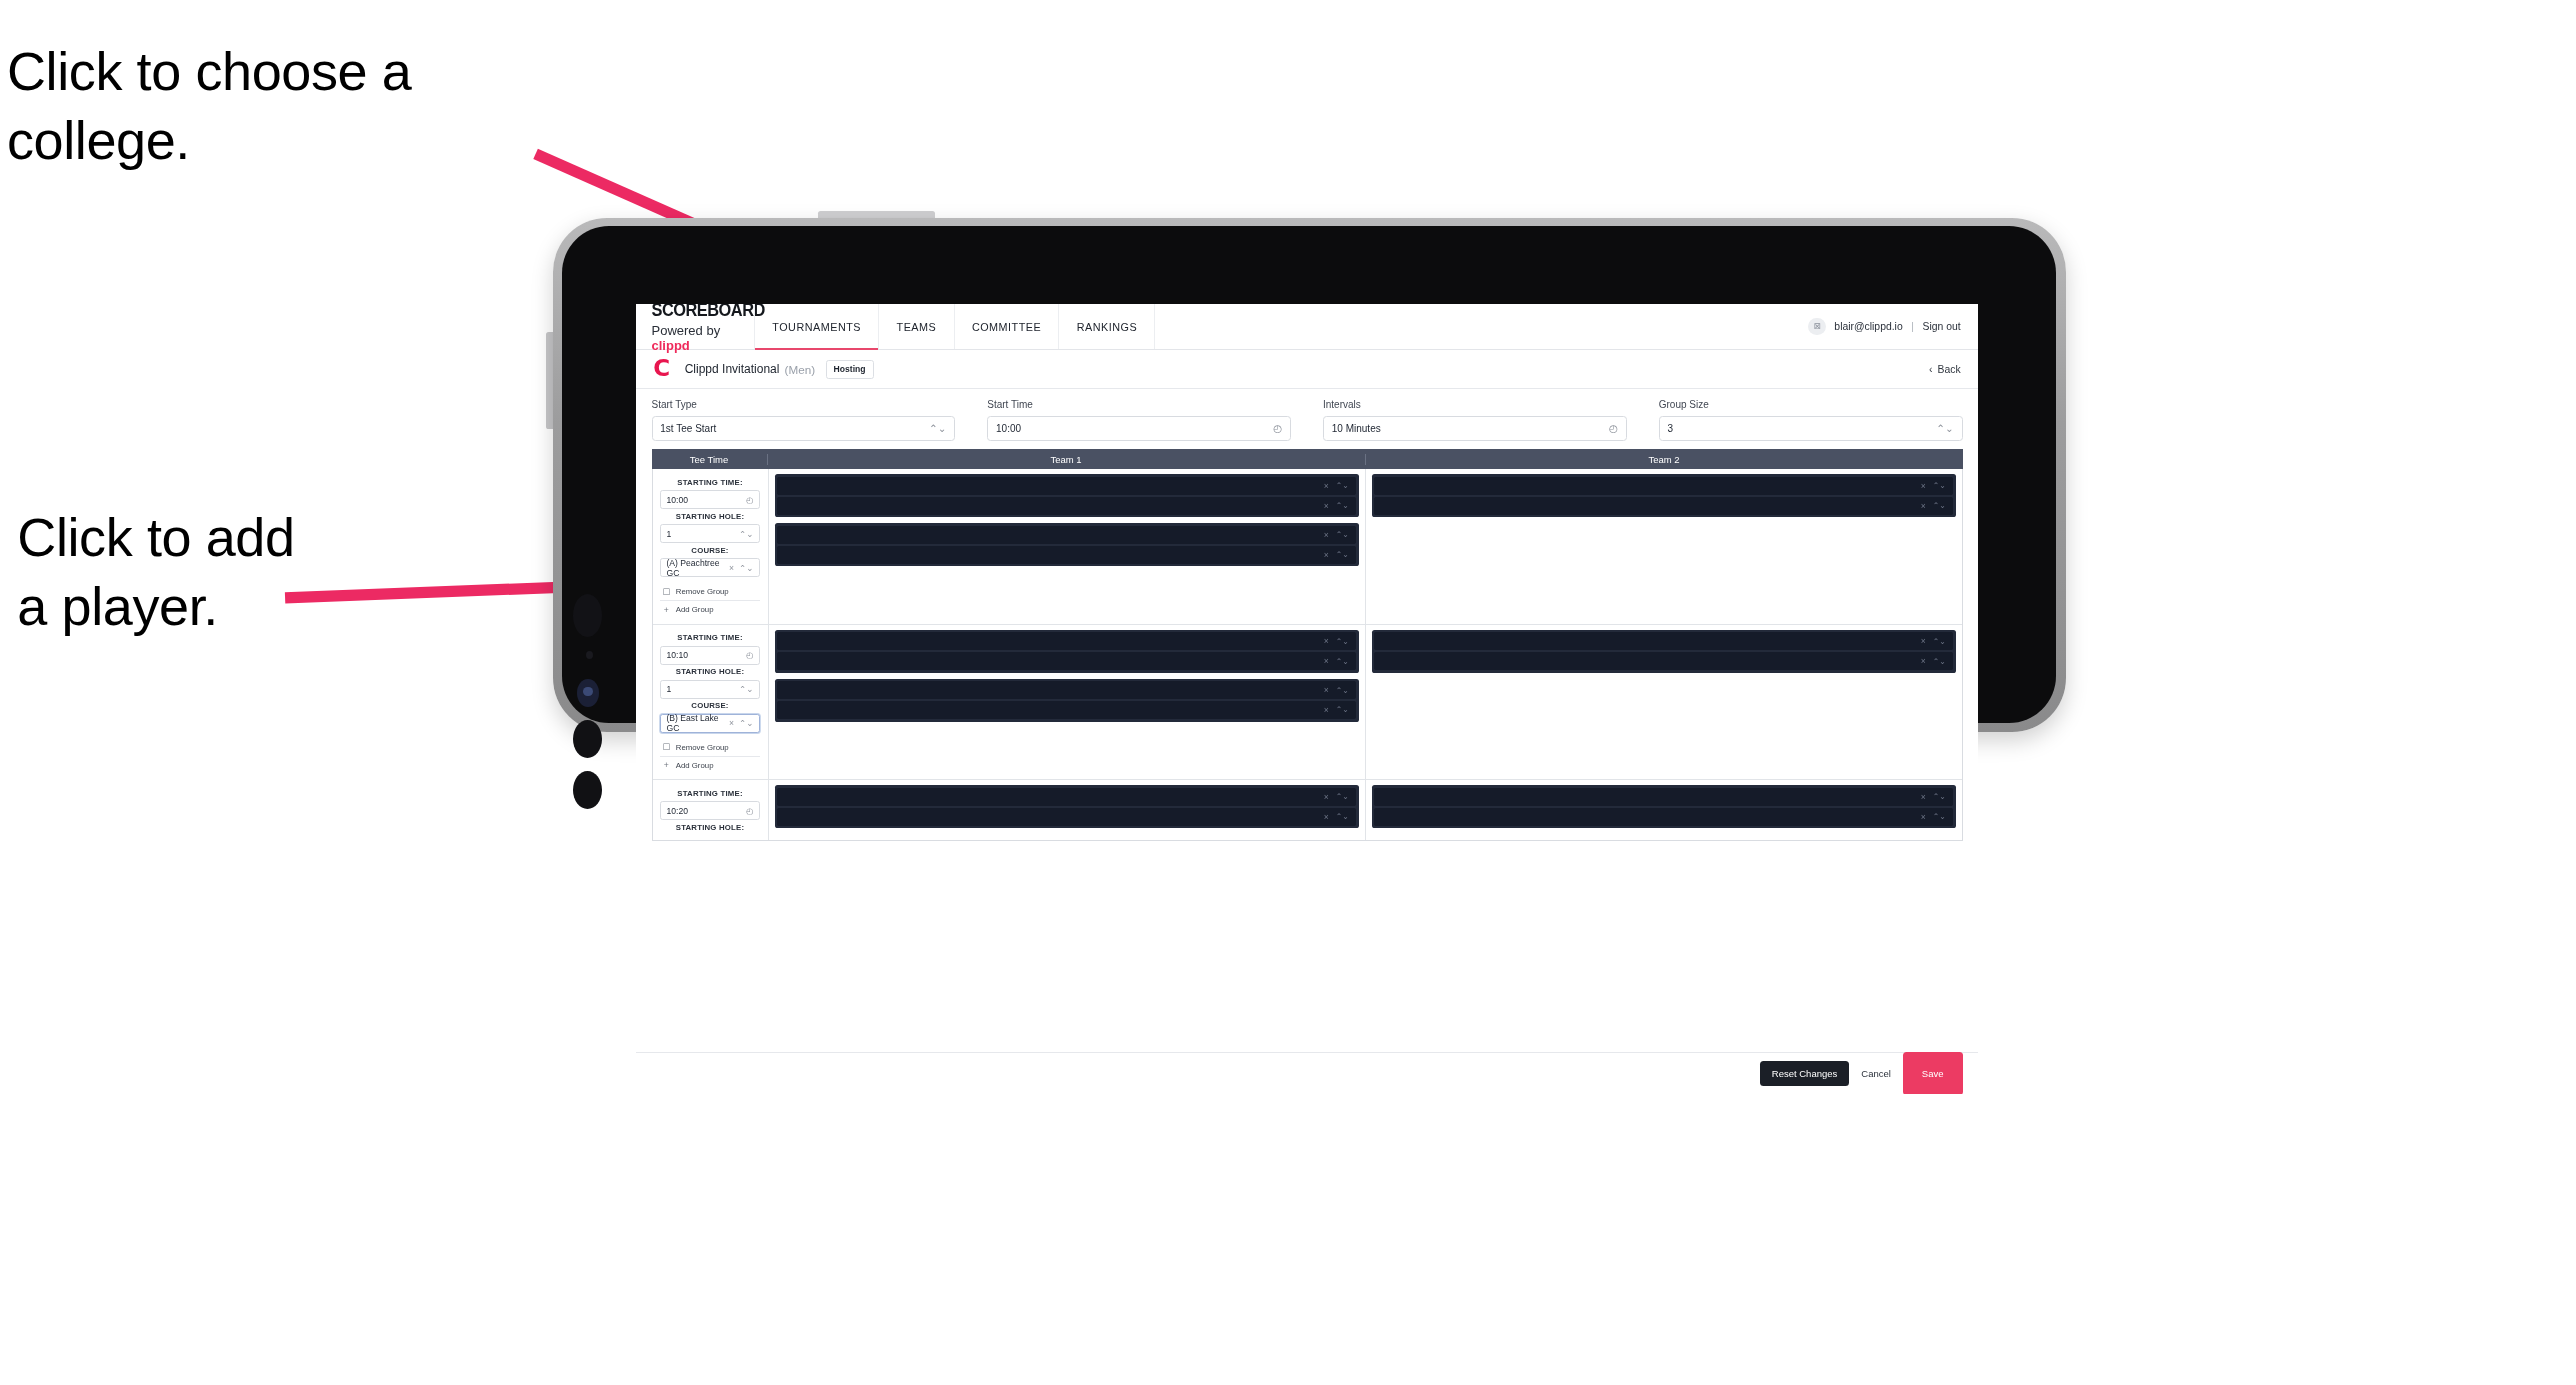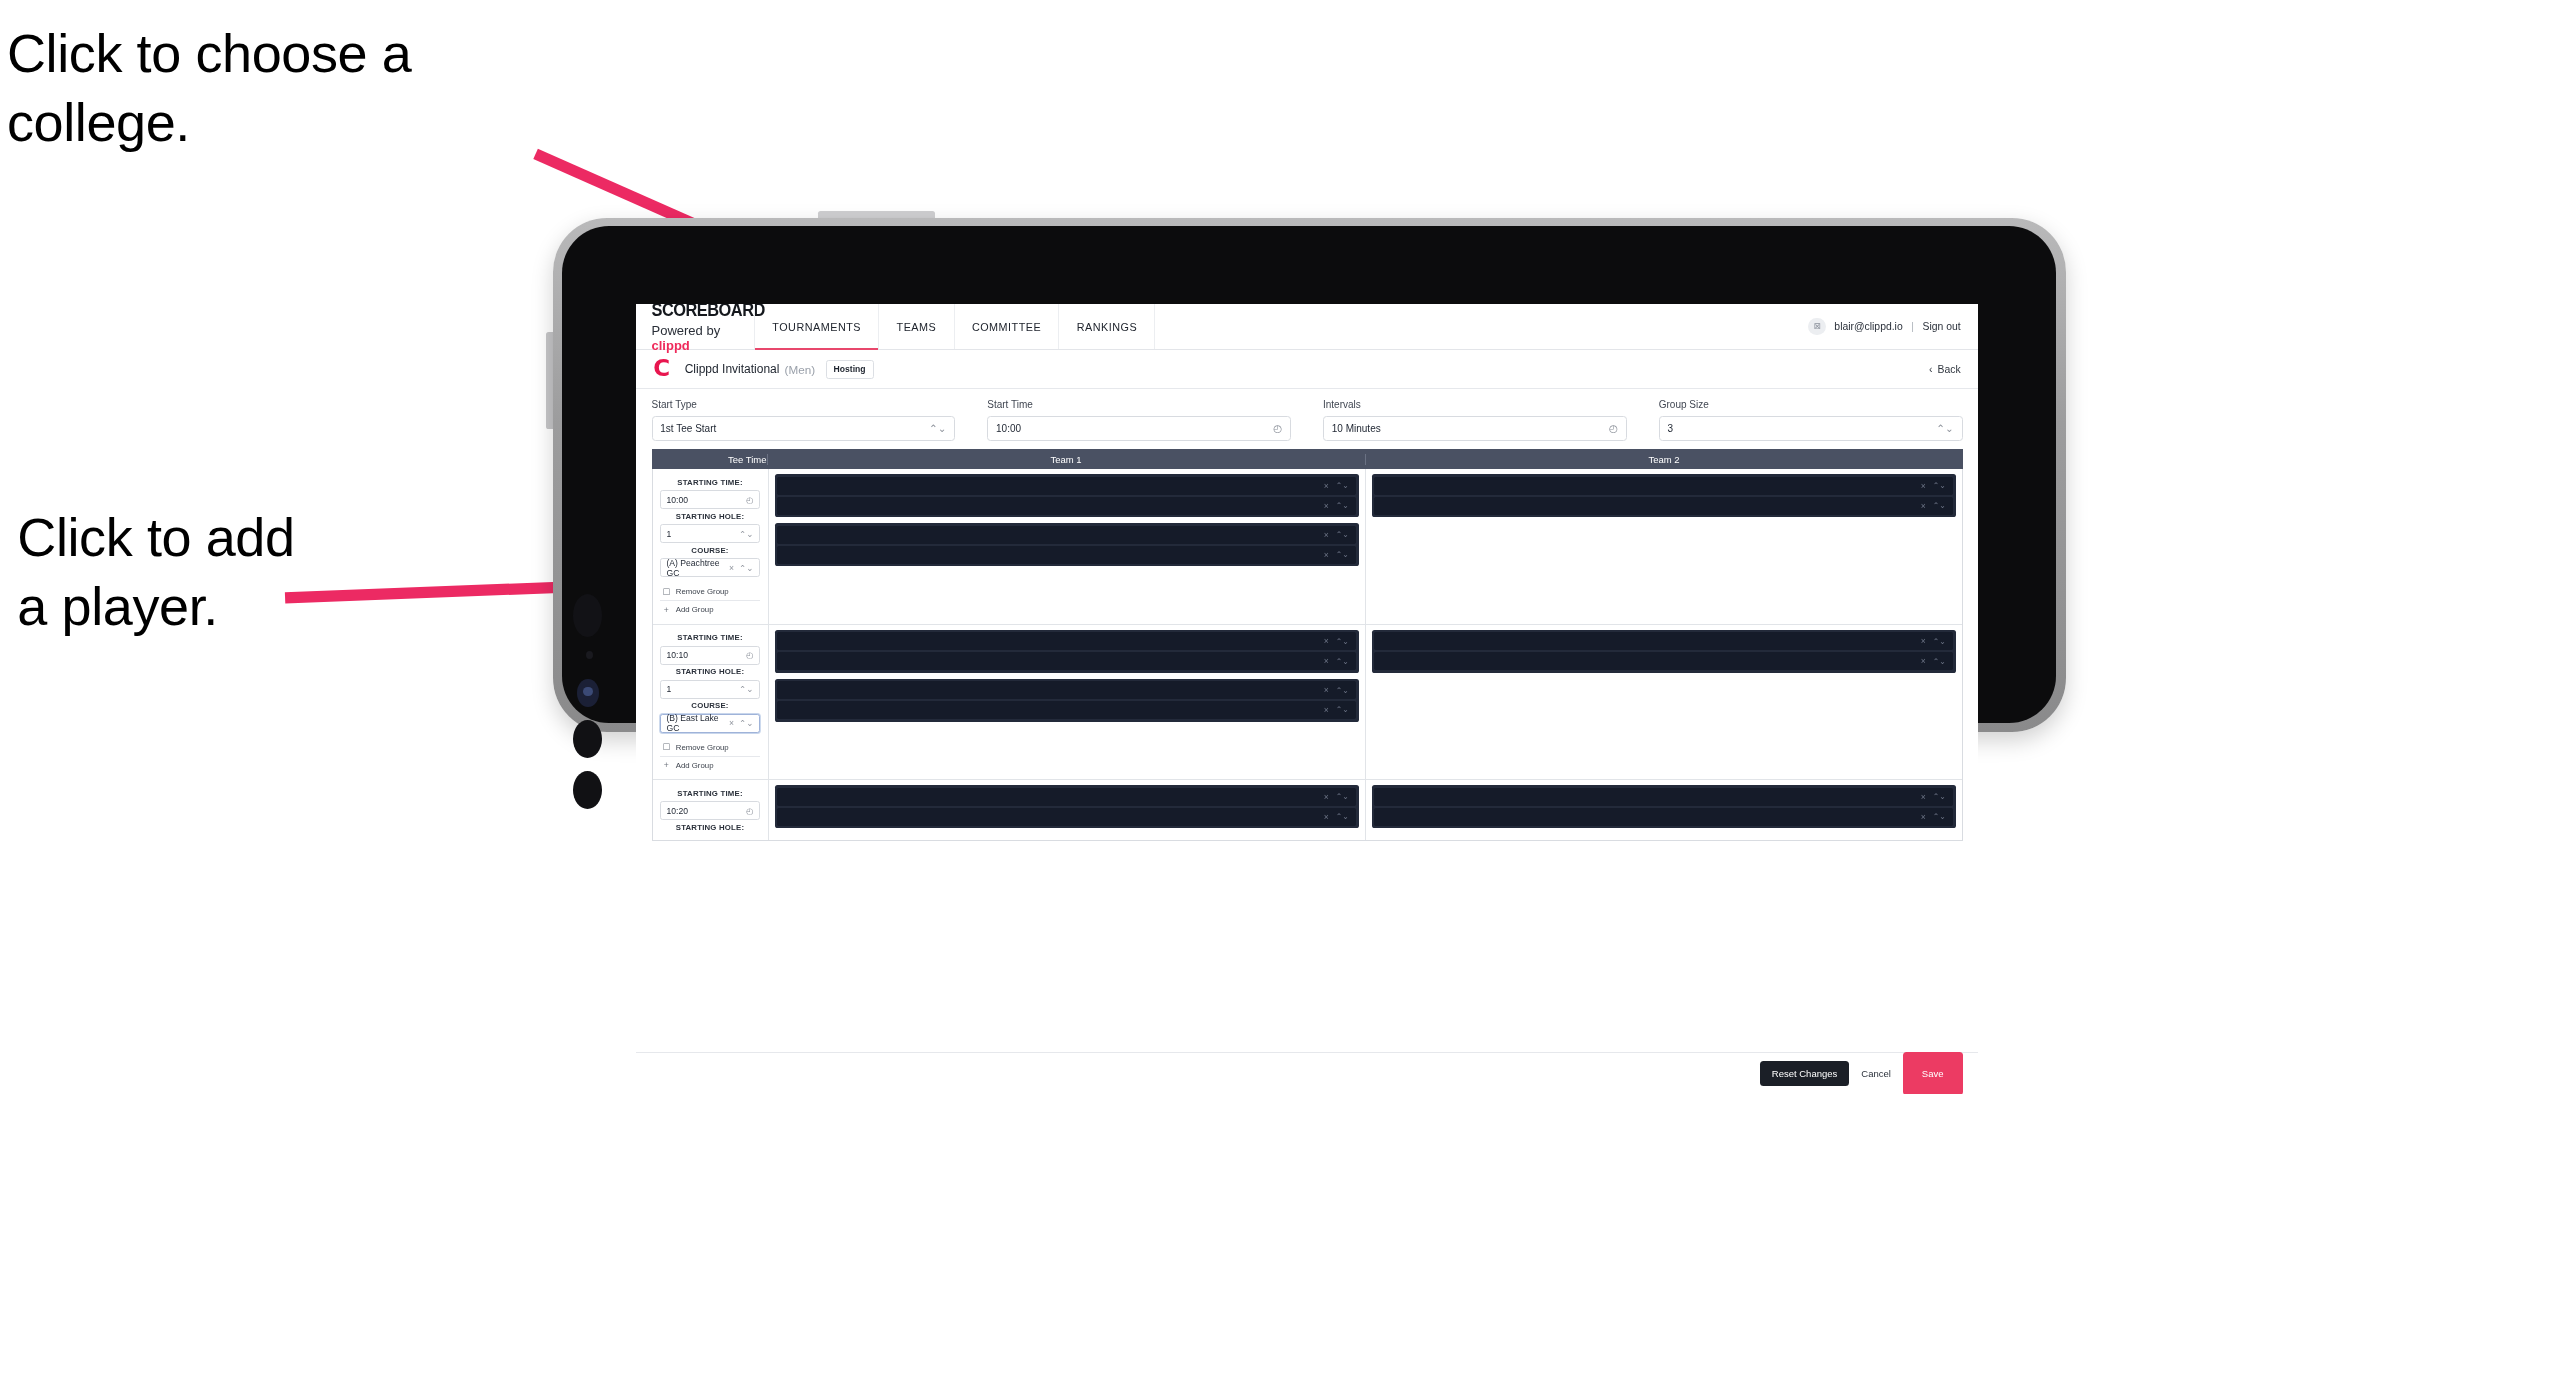--- a/index.html
+++ b/index.html
@@ -12,21 +12,21 @@
   
   .annot{
     position:absolute;
     color:#000;
     font-size:54px;
     line-height:1.28;
     font-family:"Liberation Sans","DejaVu Sans",sans-serif;
     white-space:pre-line;
     letter-spacing:-0.4px;
   }
-  #annot-college{left:7px;top:19px;width:518px;}
+  #annot-college{left:7px;top:37px;width:518px;}
   #annot-player{left:17.3px;top:503px;width:406px;}
   .arrow-svg{position:absolute;left:0;top:0;width:2576px;height:1386px;pointer-events:none;}
   .tablet-outer{
     position:absolute;left:553px;top:218px;
     width:1513px;height:514px;
     border-radius:54px;
     background:linear-gradient(180deg,#b9b9ba 0%,#9c9c9d 40%,#8a8a8b 100%);
     box-shadow:0 8.6px 22.5px rgba(0,0,0,.18);
   }
   .tablet-screenarea{
@@ -109,21 +109,21 @@
   .field label{font-size:10px;color:#414752;margin-bottom:5.2px;}
   .inputbox{
     height:25px;border:0.9px solid #d8dbe0;border-radius:3.5px;background:#fff;
     display:flex;align-items:center;padding:0 7.8px;font-size:10px;color:#1d2430;
     justify-content:space-between;box-sizing:border-box;
   }
   .inputbox .ic{color:#8e939c;font-size:10.4px;display:flex;align-items:center;}
 
   
   .tblhead{display:flex;background:#4a5163;color:#fff;height:20px;align-items:center;font-size:9.5px;}
-  .th-tee{width:116px;text-align:right;border-right:0.9px solid #6a7183;box-sizing:border-box;}
+  .th-tee{width:116px;text-align:center;border-right:0.9px solid #6a7183;box-sizing:border-box;}
   .th-t1{flex:1;text-align:center;border-right:0.9px solid #6a7183;box-sizing:border-box;}
   .th-t2{flex:1;text-align:center;box-sizing:border-box;}
 
   .tbl{border:0.9px solid #d9dce1;border-top:none;background:#fff;}
   .grprow{display:flex;border-bottom:0.9px solid #e1e4e8;}
   .grprow:last-child{border-bottom:none;}
   .teecell{
     width:116px;border-right:0.9px solid #e1e4e8;box-sizing:border-box;
     padding:6px 7.8px 5.2px 7.8px;display:flex;flex-direction:column;align-items:center;
   }

